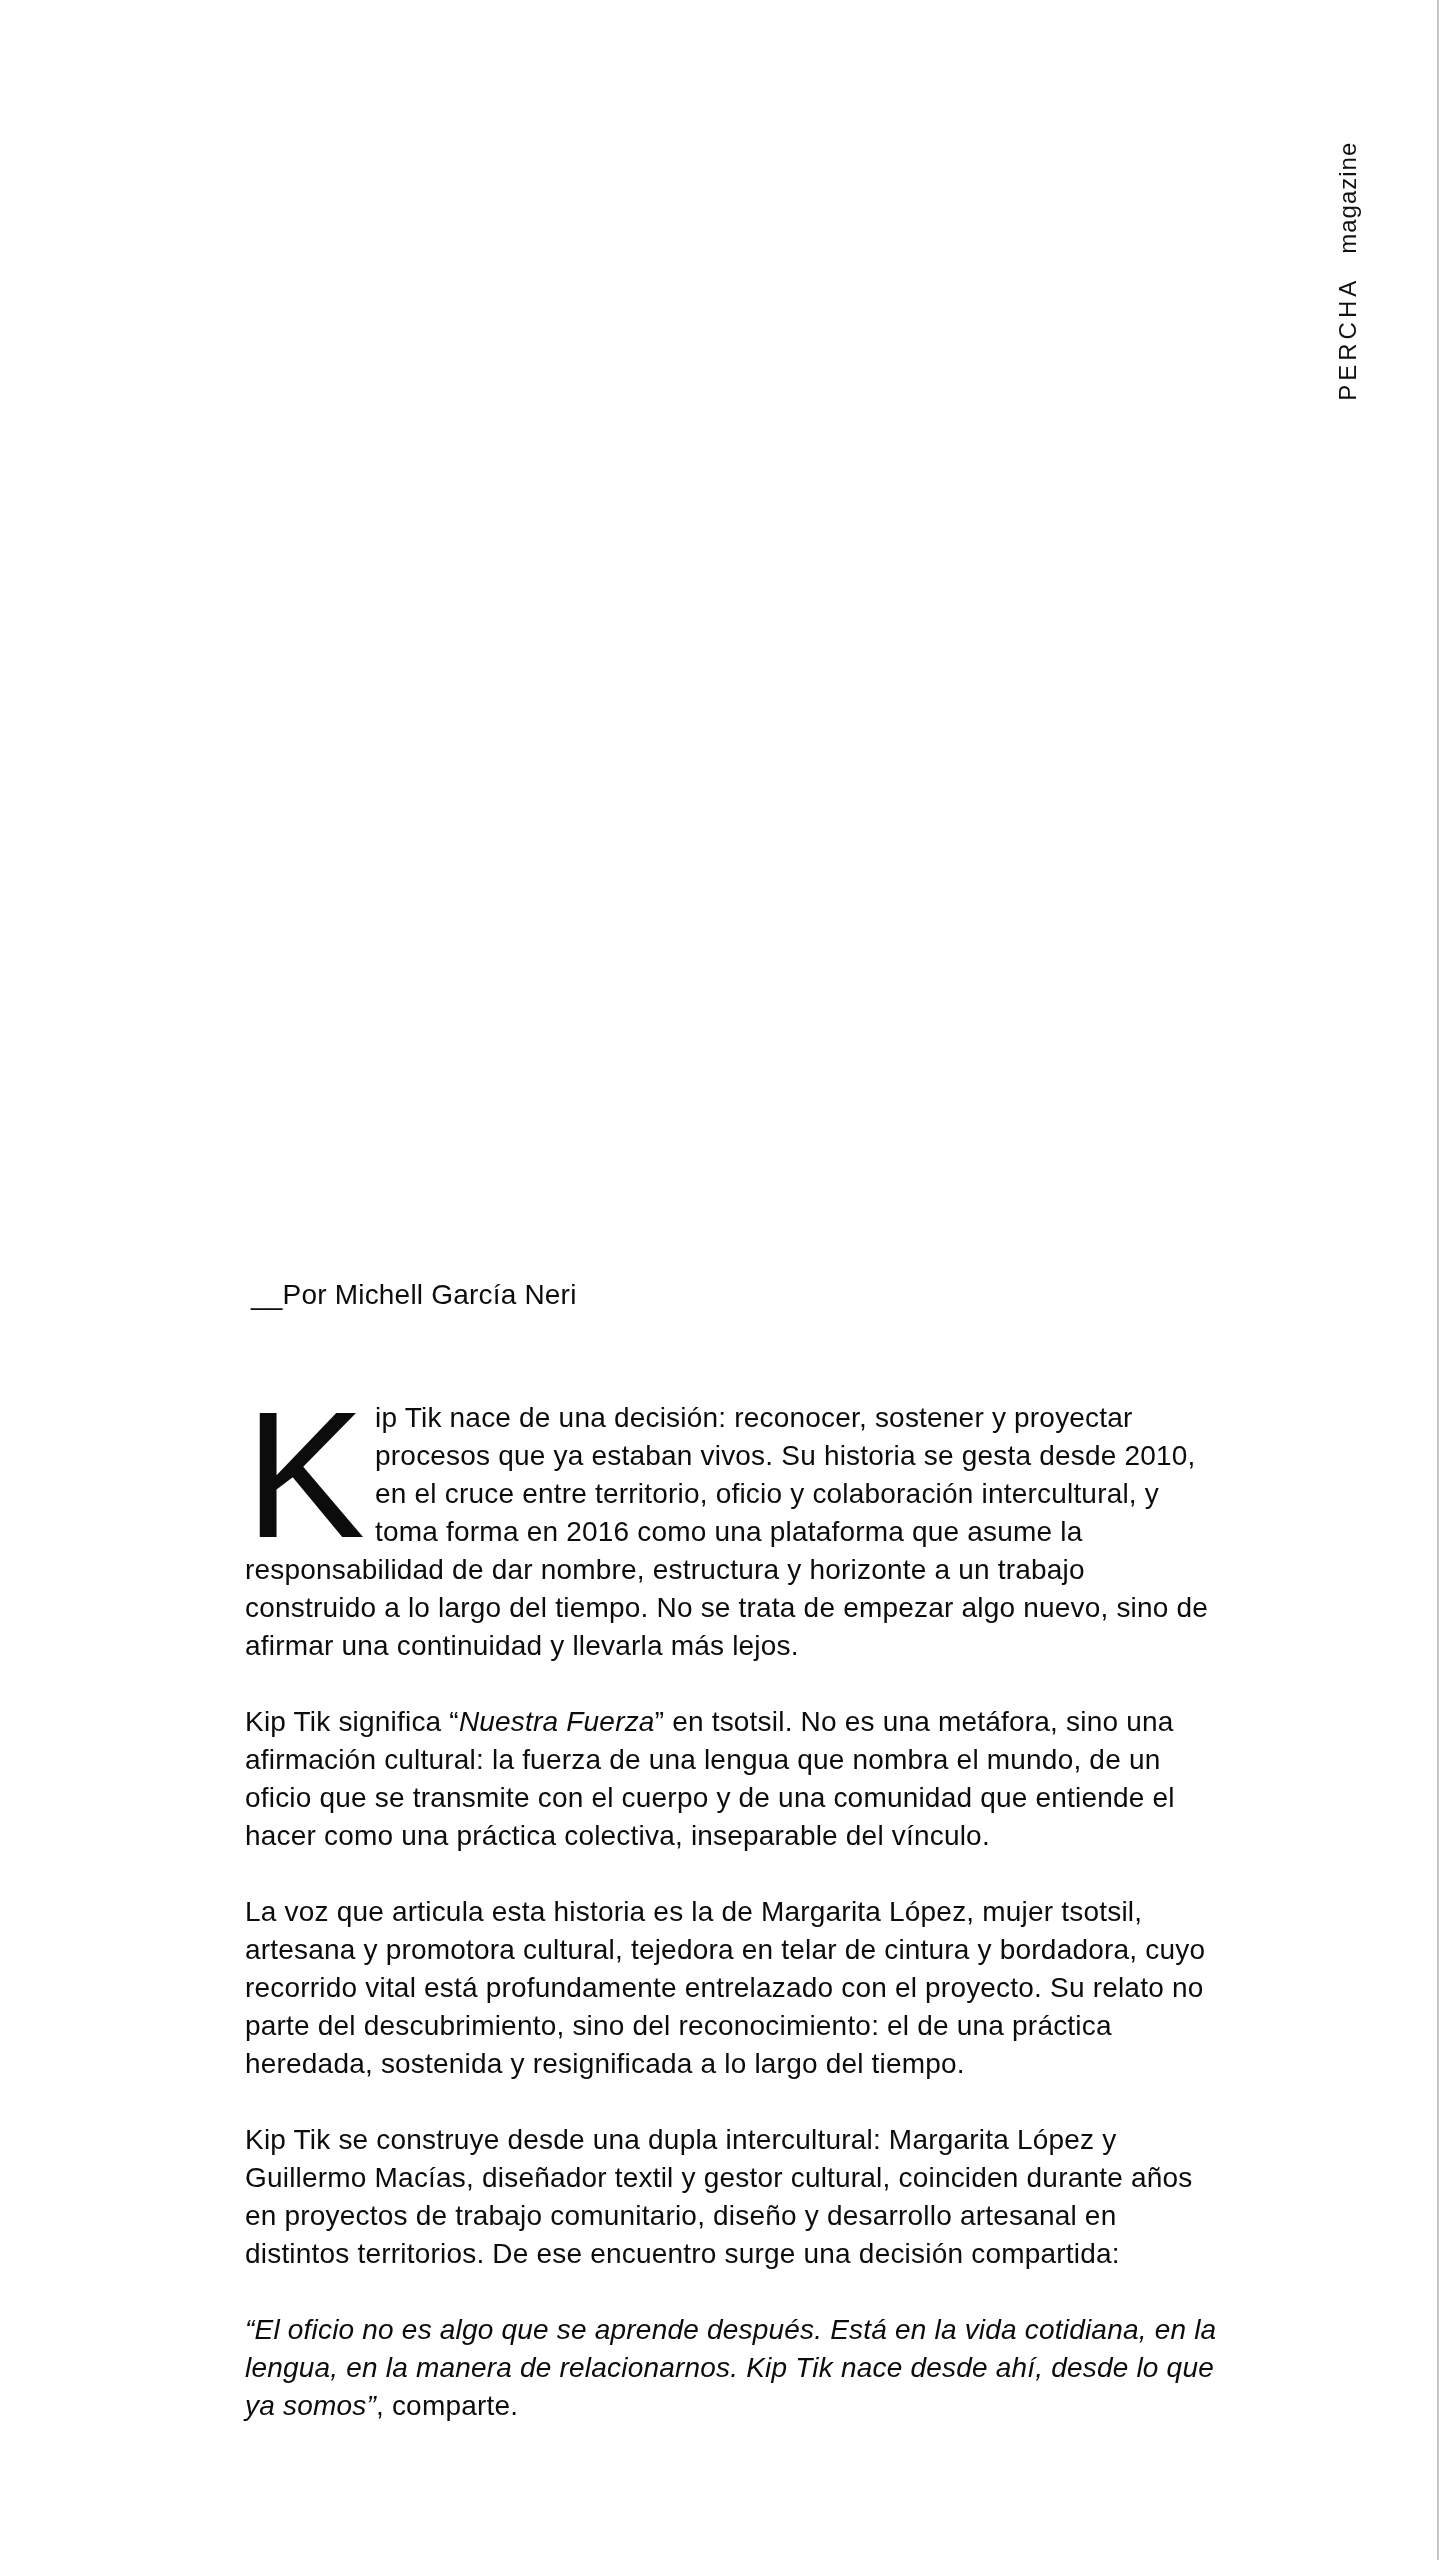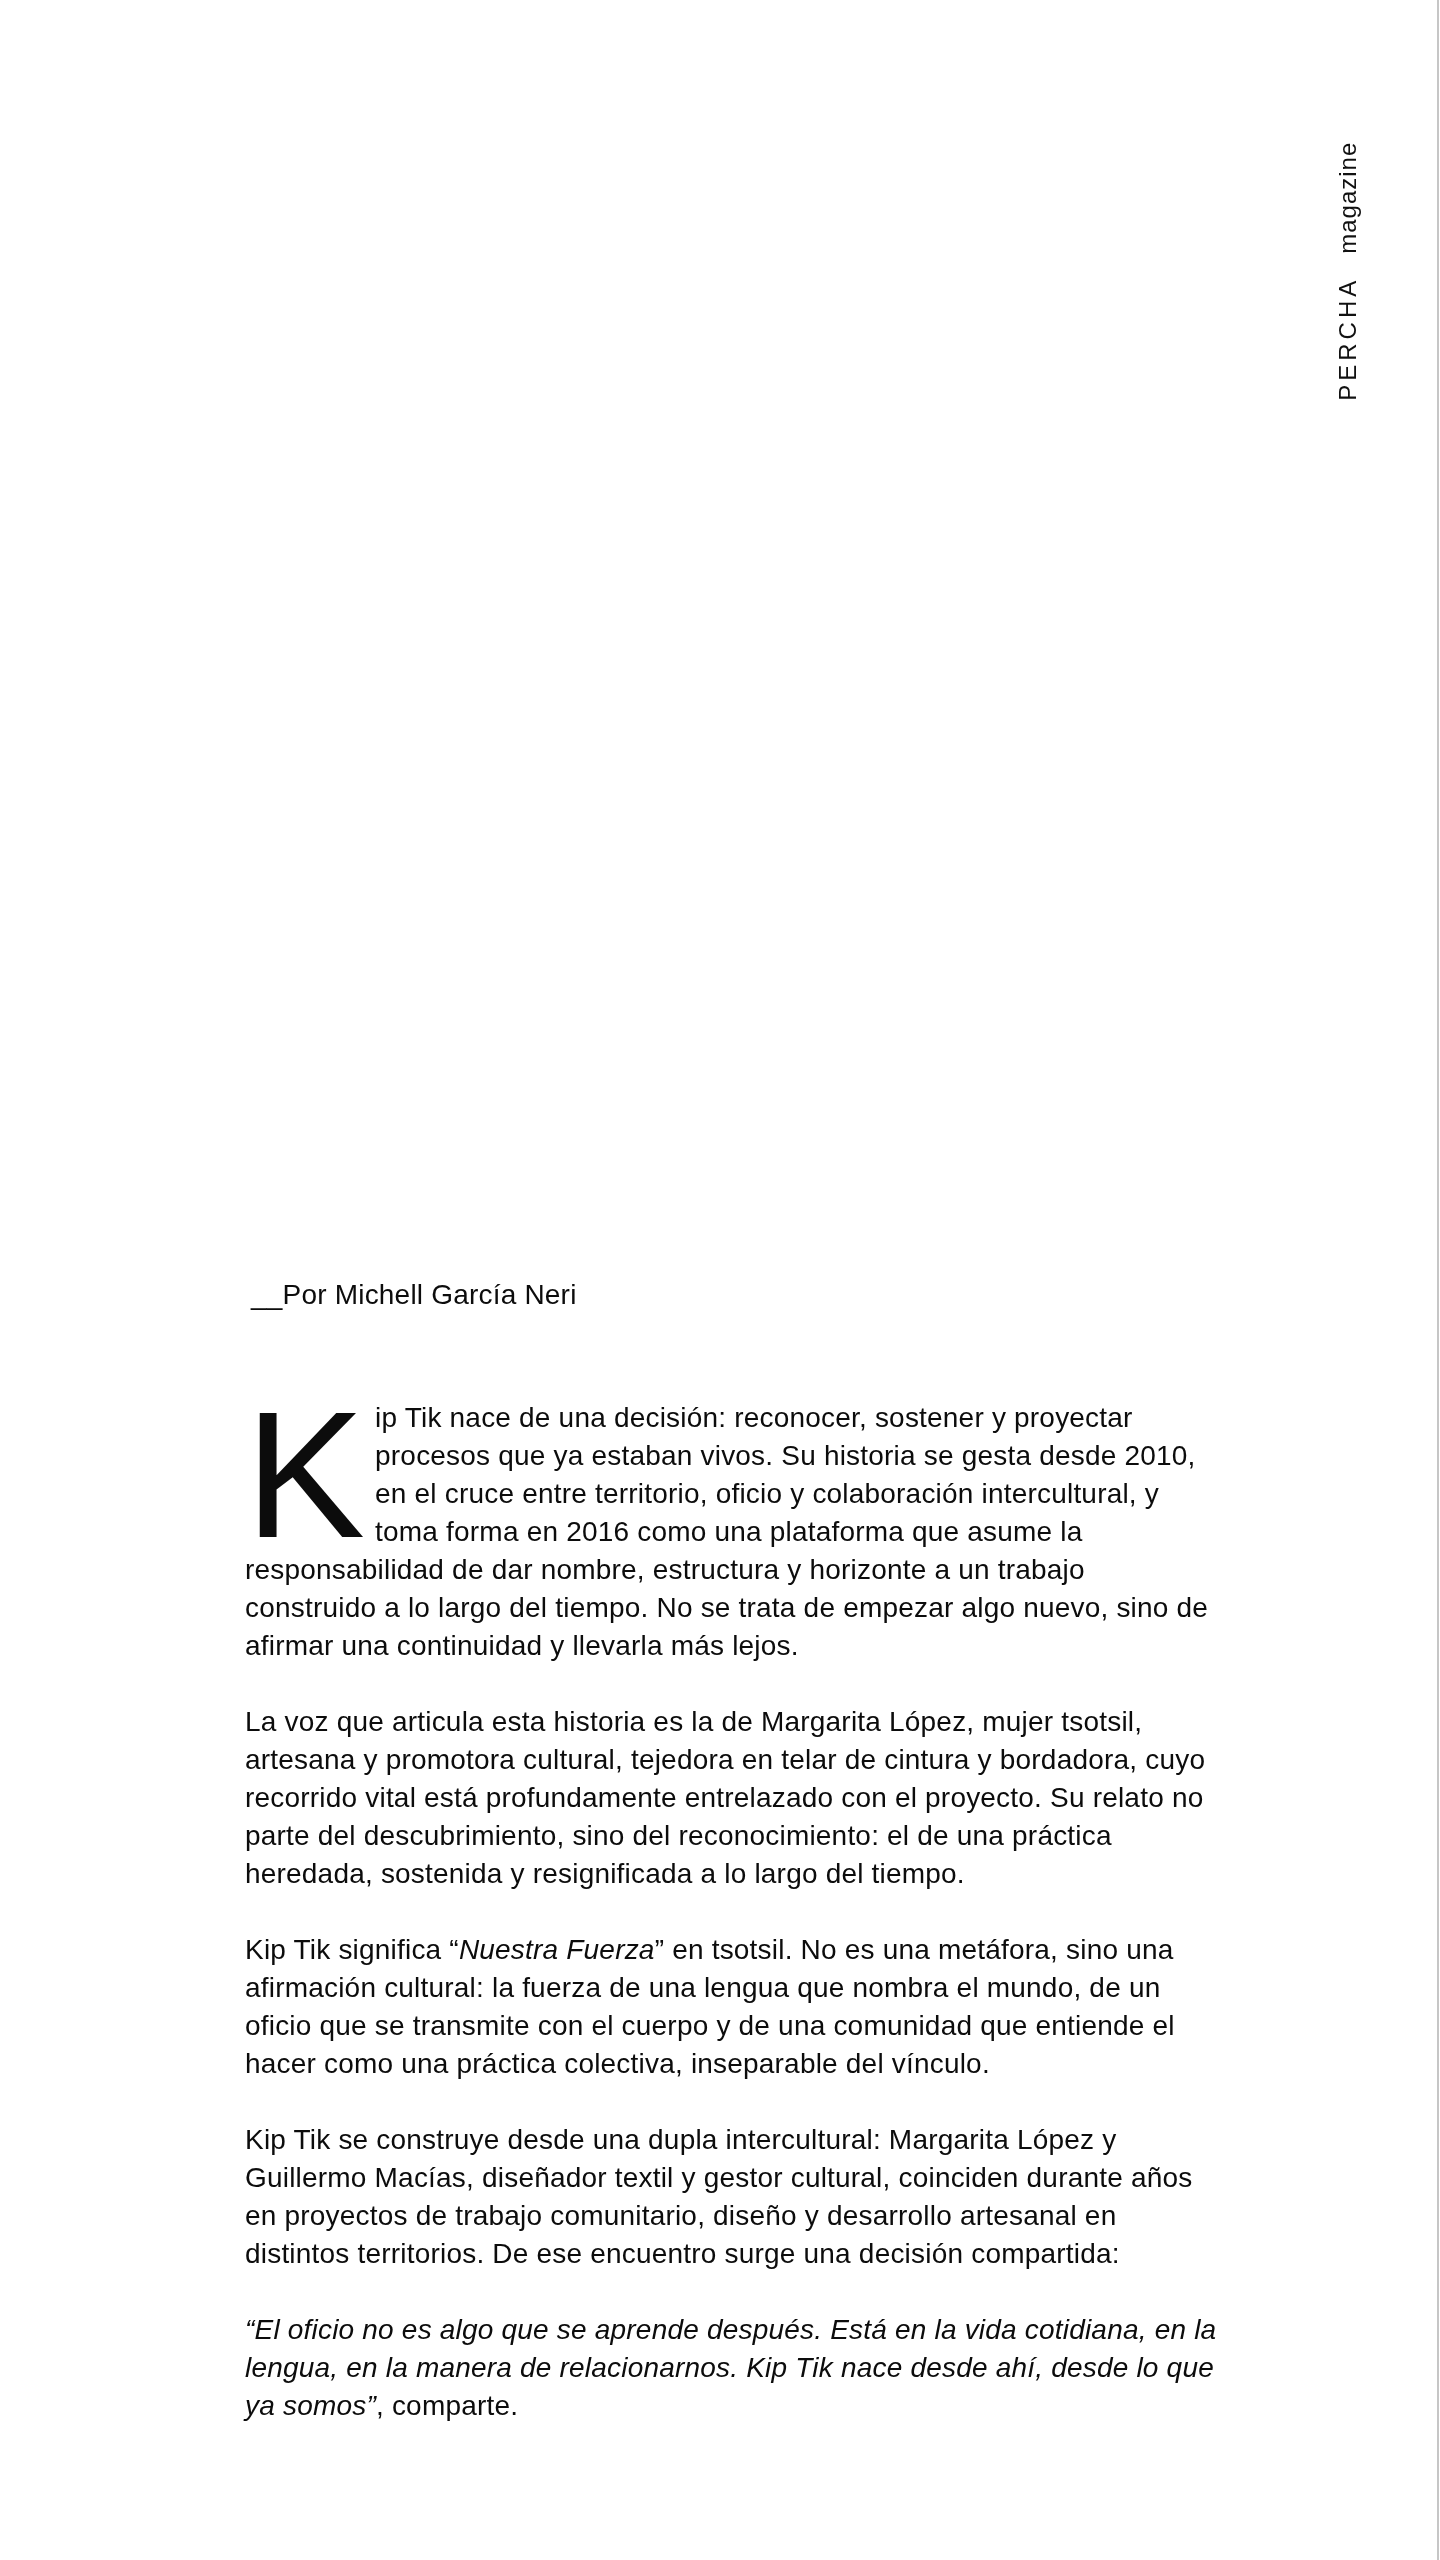--- a/index.html
+++ b/index.html
@@ -86,23 +86,23 @@
     <span class="brand">PERCHA</span>
     <span class="suffix">magazine</span>
   </div>
 
   <div class="byline">__Por Michell García Neri</div>
 
   <div class="article">
 
     <p class="para"><span class="dropcap">K</span><span>ip Tik nace de una decisión: reconocer, sostener y proyectar procesos que ya estaban vivos. Su historia se gesta desde 2010, en el cruce entre territorio, oficio y colaboración intercultural, y toma forma en 2016 como una plataforma que asume la responsabilidad de dar nombre, estructura y horizonte a un trabajo construido a lo largo del tiempo. No se trata de empezar algo nuevo, sino de afirmar una continuidad y llevarla más lejos.</span></p>
 
+    <p class="para"><span>Kip Tik significa “</span><span class="italic">Nuestra Fuerza</span><span>” en tsotsil. No es una metáfora, sino una afirmación cultural: la fuerza de una lengua que nombra el mundo, de un oficio que se transmite con el cuerpo y de una comunidad que entiende el hacer como una práctica colectiva, inseparable del vínculo.</span></p>
+
     <p class="para"><span>La voz que articula esta historia es la de Margarita López, mujer tsotsil, artesana y promotora cultural, tejedora en telar de cintura y bordadora, cuyo recorrido vital está profundamente entrelazado con el proyecto. Su relato no parte del descubrimiento, sino del reconocimiento: el de una práctica heredada, sostenida y resignificada a lo largo del tiempo.</span></p>
-
-    <p class="para"><span>Kip Tik significa “</span><span class="italic">Nuestra Fuerza</span><span>” en tsotsil. No es una metáfora, sino una afirmación cultural: la fuerza de una lengua que nombra el mundo, de un oficio que se transmite con el cuerpo y de una comunidad que entiende el hacer como una práctica colectiva, inseparable del vínculo.</span></p>
 
     <p class="para"><span>Kip Tik se construye desde una dupla intercultural: Margarita López y Guillermo Macías, diseñador textil y gestor cultural, coinciden durante años en proyectos de trabajo comunitario, diseño y desarrollo artesanal en distintos territorios. De ese encuentro surge una decisión compartida:</span></p>
 
     <p class="para"><span class="italic">“El oficio no es algo que se aprende después. Está en la vida cotidiana, en la lengua, en la manera de relacionarnos. Kip Tik nace desde ahí, desde lo que ya somos”</span><span>, comparte.</span></p>
 
   </div>
 
 </div>
 
 </body></html>

